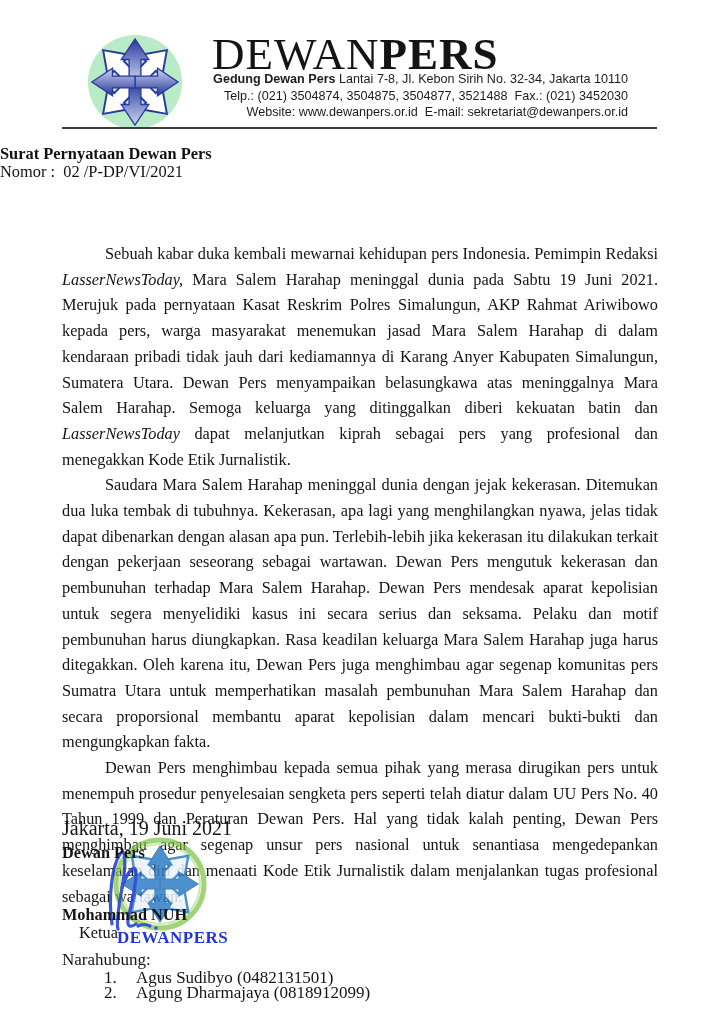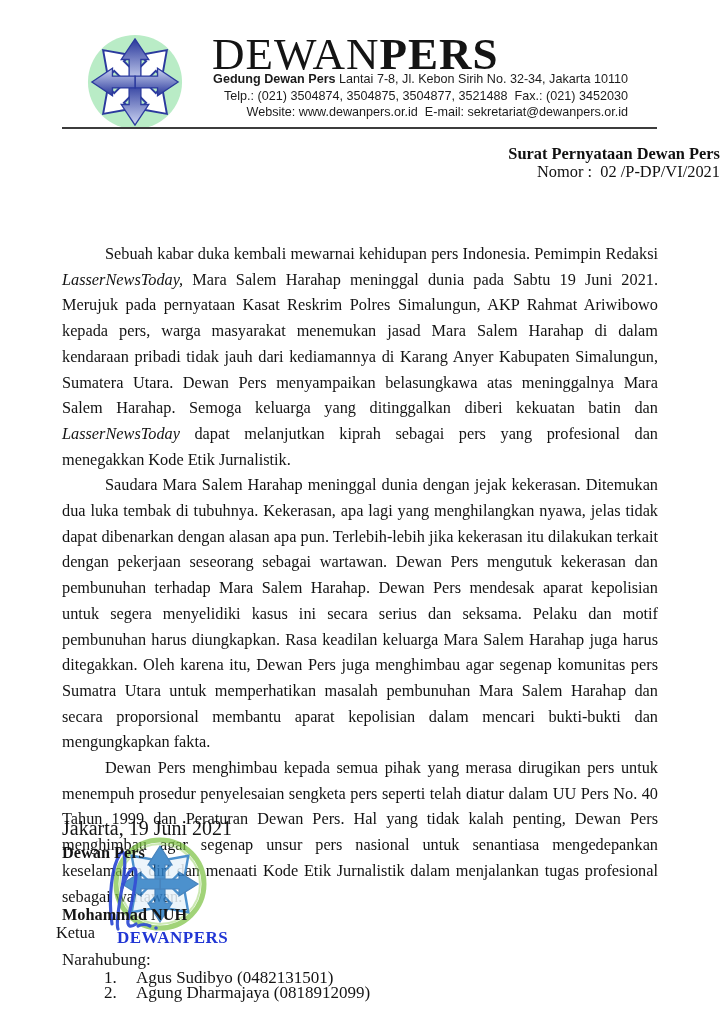--- a/index.html
+++ b/index.html
@@ -9,35 +9,35 @@
 
   
   .logo { position:absolute; left:86px; top:31px; width:98px; height:102px; }
   .org-title { position:absolute; left:212px; top:28px; font-size:45px; letter-spacing:1px; color:#141414; white-space:nowrap; }
   .org-title .bold { font-weight:bold; }
   .contact-block { position:absolute; top:71px; right:92px; text-align:right; font-family:"Liberation Sans", sans-serif; font-size:12.6px; line-height:16.5px; color:#1b1b1b; white-space:nowrap; }
   .contact-block b { font-weight:bold; }
   .head-rule { position:absolute; left:62px; top:127px; width:595px; height:0; border-top:2.4px solid #3c3c3c; }
 
   
-  .doc-title { position:absolute; left:0; top:145px; width:720px; text-align:right; font-size:16.4px; line-height:18.2px; color:#111; }
+  .doc-title { position:absolute; left:0; top:145px; width:720px; text-align:left; font-size:16.4px; line-height:18.2px; color:#111; }
   .doc-title .t-bold { font-weight:bold; }
   .doc-title .italic { font-style:italic; }
 
   
   .body-text { position:absolute; left:62px; top:241px; width:596px; font-size:16.3px; line-height:25.7px; text-align:justify; color:#131313; }
   .body-text p { text-indent:43px; margin:0; }
   .body-text .italic { font-style:italic; }
 
   
   .sig-date { position:absolute; left:62px; top:817px; font-size:20px; z-index:3; }
   .sig-org  { position:absolute; left:62px; top:843px; font-size:16.3px; font-weight:bold; z-index:3; }
   .stamp-svg { position:absolute; left:98px; top:836px; width:116px; height:112px; z-index:1; opacity:.95; }
   .sig-name { position:absolute; left:62px; top:905px; font-size:16.3px; font-weight:bold; z-index:3;text-align:right; }
-  .sig-role { position:absolute; left:56px; top:923px; font-size:16.3px; z-index:3; }
+  .sig-role { position:absolute; left:79px; top:923px; font-size:16.3px; z-index:3; }
   .stamp-word { position:absolute; left:117px; top:928px; font-size:17px; font-weight:bold; color:#2136d4; letter-spacing:.5px; z-index:2; white-space:nowrap; }
   .stamp-word .xbold { font-weight:800; }
 
   
   .contacts { position:absolute; left:62px; top:952px; font-size:17px; line-height:15.5px; color:#151515; }
   .contacts .heading { margin-bottom:2px; }
   .contact-row { display:flex; margin-left:42px; line-height:15.8px; }
   .contact-row .num { width:18px; }
   .contact-row .lbl { margin-left:14px; }
 </style>

